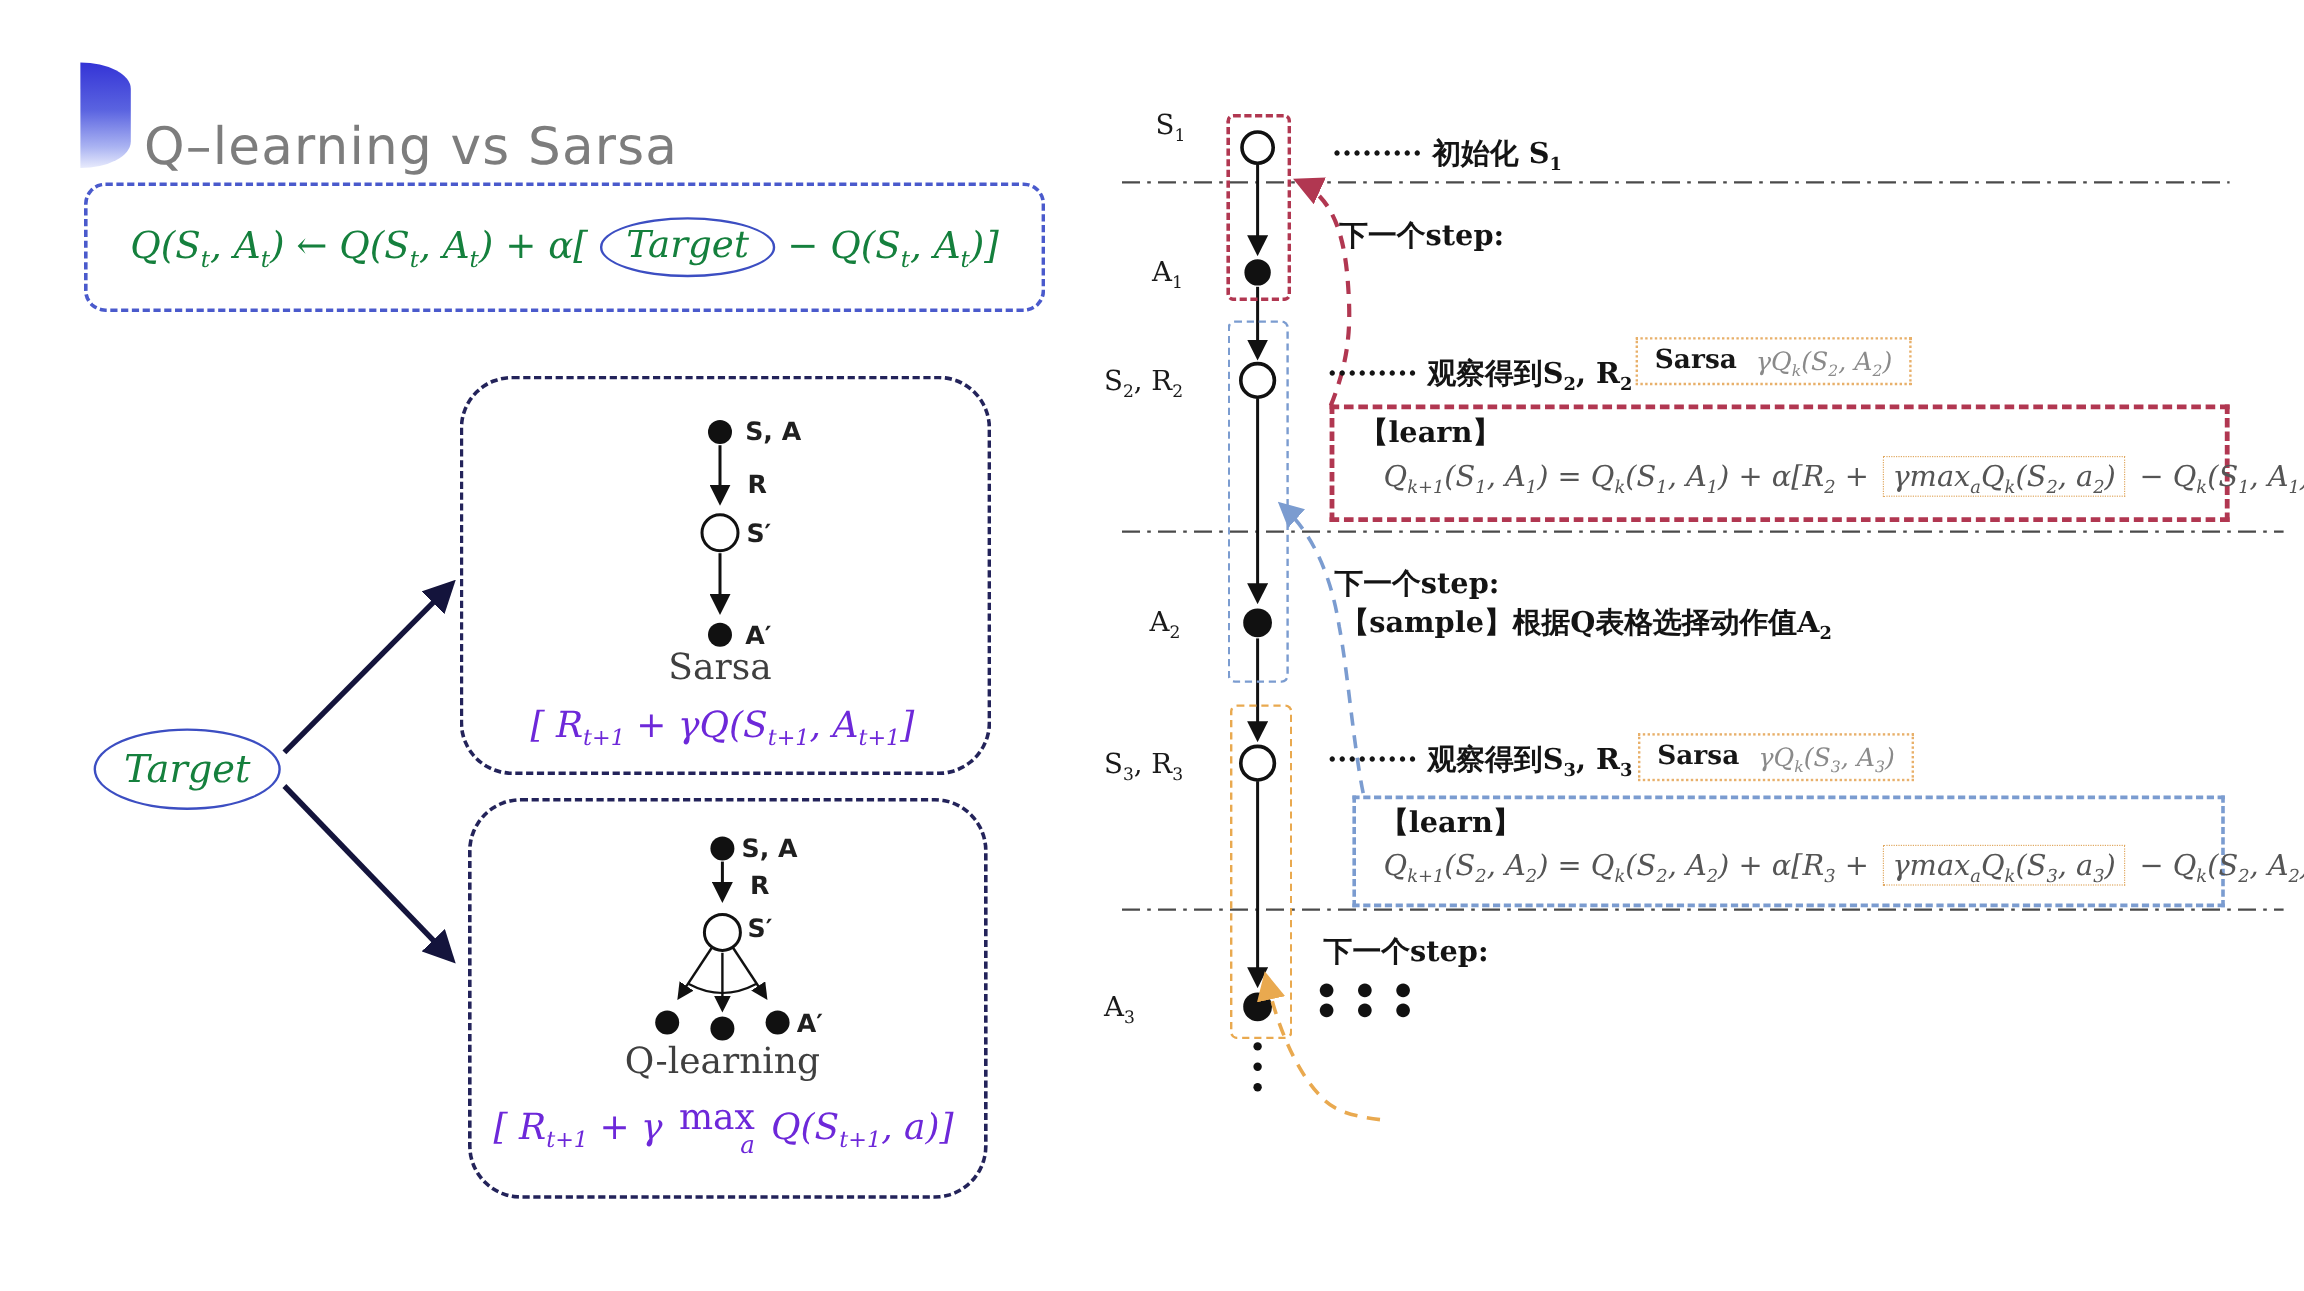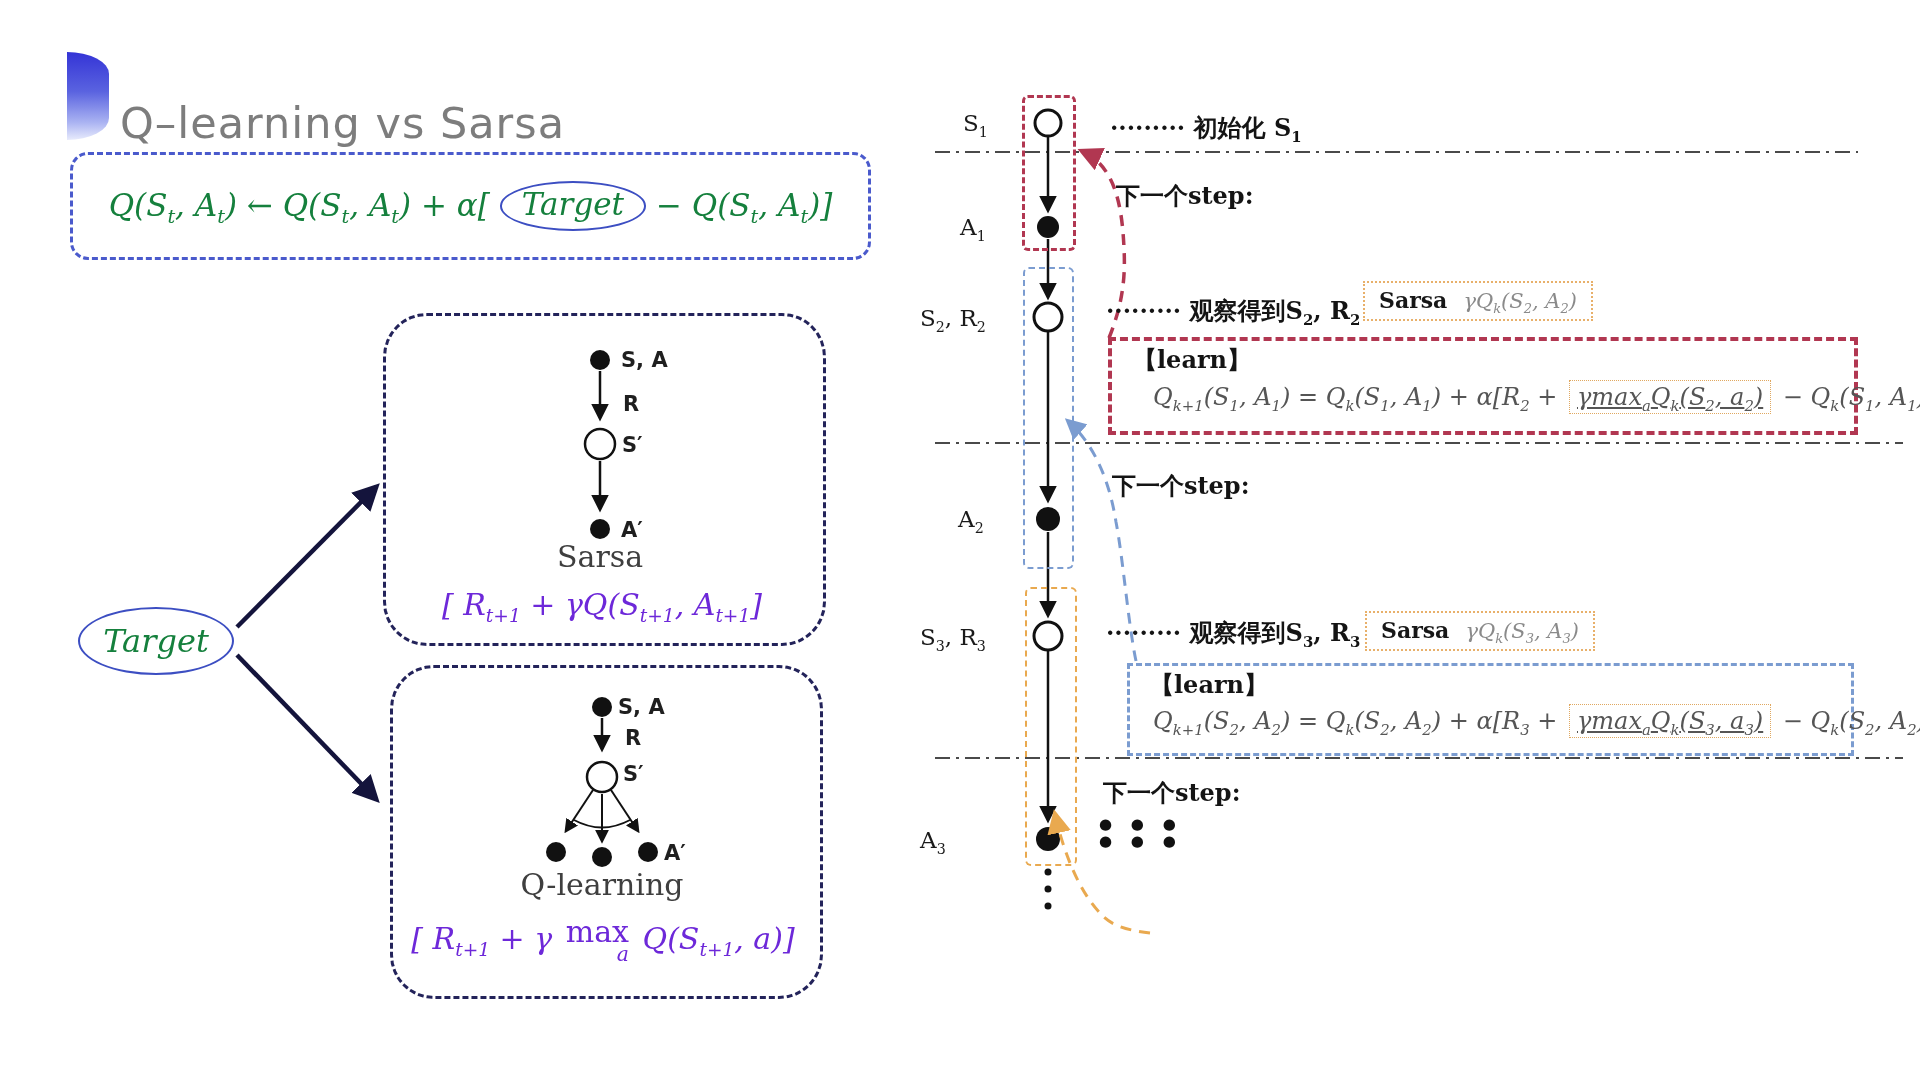--- a/index.html
+++ b/index.html
@@ -28,21 +28,21 @@
   .maxstack .mx{display:block;font-style:normal;line-height:0.9;}
   .maxstack .ms{display:block;font-size:0.68em;line-height:0.9;}
   
   .grp{border-radius:6px;}
   .grp-red{left:1022px;top:95px;width:48px;height:150px;border:3px dashed #b13751;}
   .grp-blue{left:1023px;top:267px;width:47px;height:298px;border:2.5px dashed #7b9cd0;}
   .grp-orange{left:1025px;top:587px;width:48px;height:275px;border:2.5px dashed #e9a94f;}
   .tl-label{font-family:"DejaVu Serif","Liberation Serif",serif;font-size:23px;color:#1a1a1a;}
   .cjk{font-family:"DejaVu Serif","DejaVu Sans",serif;font-size:24px;font-weight:600;color:#141414;}
   .learn-formula{font-family:"DejaVu Serif","Liberation Serif",serif;font-style:italic;font-size:24px;color:#555;}
-  .hl{border:1.5px dotted #e0a860;padding:2px 7px;margin:0 4px;text-decoration:underline;}
+  .hl{border:1.5px dotted #e0a860;padding:2px 7px;margin:0 4px;}
   .sarsa-tag{border:2px dotted #e8b06a;display:flex;align-items:center;gap:16px;padding:0 14px;height:36px;}
   .sarsa-tag .tg-name{font-family:"DejaVu Serif","Liberation Serif",serif;font-size:22px;font-weight:600;color:#171717;}
   .sarsa-tag .tg-f{font-family:"DejaVu Serif","Liberation Serif",serif;font-style:italic;font-size:21px;color:#8a8a8a;}
   .learn-box-red{left:1108px;top:337px;width:742px;height:90px;border:4px dashed #b13751;}
   .learn-box-blue{left:1127px;top:663px;width:721px;height:87px;border:3px dashed #7b9cd0;}
   .cdots{font-size:15px;letter-spacing:7px;color:#111;line-height:1.0;}
 </style>
 </head>
 <body>
 
@@ -146,21 +146,21 @@
       <span class="mx">max</span>
       <span class="ms">a</span>
     </span>
     <span>Q(S<sub>t+1</sub>, a)]</span>
   </div>
 
   <div class="abs grp grp-red"></div>
   <div class="abs grp grp-blue"></div>
   <div class="abs grp grp-orange"></div>
 
-  <div class="abs tl-label" style="left:963px;top:110px">S<sub>1</sub></div>
+  <div class="abs tl-label" style="left:963px;top:92px">S<sub>1</sub></div>
   <div class="abs tl-label" style="left:960px;top:214px">A<sub>1</sub></div>
   <div class="abs tl-label" style="left:920px;top:305px">S<sub>2</sub>, R<sub>2</sub></div>
   <div class="abs tl-label" style="left:958px;top:506px">A<sub>2</sub></div>
   <div class="abs tl-label" style="left:920px;top:624px">S<sub>3</sub>, R<sub>3</sub></div>
   <div class="abs tl-label" style="left:920px;top:827px">A<sub>3</sub></div>
 
   <div class="abs cjk" style="left:1110px;top:114px">········· 初始化 S<sub>1</sub></div>
 
   <div class="abs cjk" style="left:1116px;top:182px">下一个step:</div>
 
@@ -172,20 +172,21 @@
 
   <div class="abs learn-box-red"></div>
   <div class="abs cjk" style="left:1133px;top:346px">【learn】</div>
   <div class="abs learn-formula" style="left:1153px;top:384px">
     <span>Q<sub>k+1</sub>(S<sub>1</sub>, A<sub>1</sub>) = Q<sub>k</sub>(S<sub>1</sub>, A<sub>1</sub>) + α[R<sub>2</sub> +</span>
     <span class="hl">γmax<sub>a</sub>Q<sub>k</sub>(S<sub>2</sub>, a<sub>2</sub>)</span>
     <span>− Q<sub>k</sub>(S<sub>1</sub>, A<sub>1</sub>)]</span>
   </div>
 
   <div class="abs cjk" style="left:1112px;top:472px">下一个step:</div>
+  <div class="abs cjk" style="left:1117px;top:505px">【sample】根据Q表格选择动作值A<sub>2</sub></div>
 
   <div class="abs cjk" style="left:1106px;top:619px">········· 观察得到S<sub>3</sub>, R<sub>3</sub></div>
   <div class="abs sarsa-tag" style="left:1365px;top:611px">
     <span class="tg-name">Sarsa</span>
     <span class="tg-f">γQ<sub>k</sub>(S<sub>3</sub>, A<sub>3</sub>)</span>
   </div>
 
   <div class="abs learn-box-blue"></div>
   <div class="abs cjk" style="left:1150px;top:671px">【learn】</div>
   <div class="abs learn-formula" style="left:1153px;top:708px">

